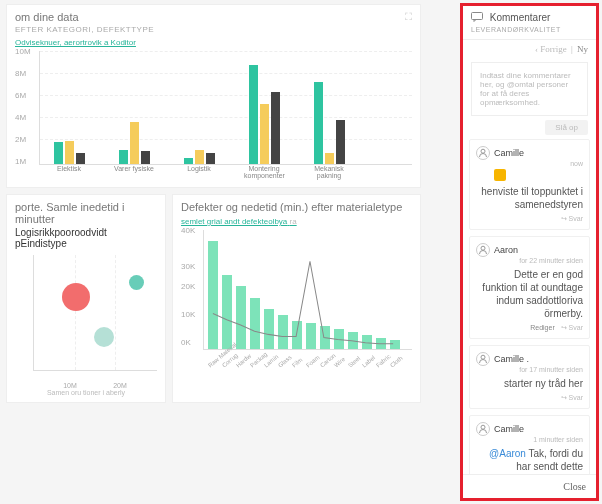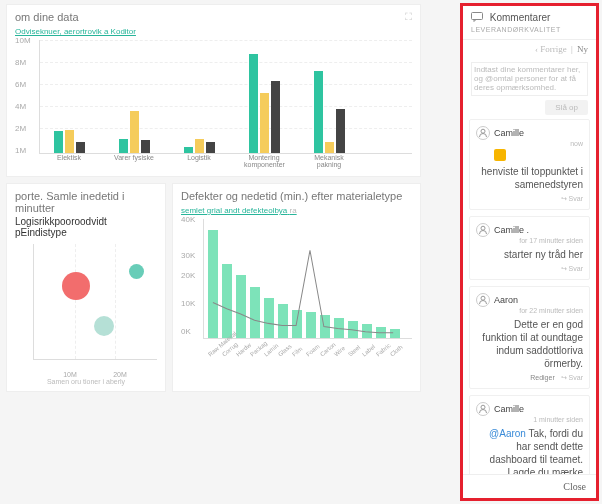--- a/index.html
+++ b/index.html
@@ -40,21 +40,21 @@
   .wm{position:absolute;bottom:40px;left:160px;font-size:14px;color:rgba(0,0,0,.15);pointer-events:none;}
   
   .cpane{position:absolute;right:3px;top:3px;bottom:3px;width:139px;background:#fff;border:3px solid #e5202e;display:flex;flex-direction:column;}
   .chead{padding:6px 8px;border-bottom:1px solid #eee;}
   .chead .t{font-size:10px;color:#555;}
   .chead .t .ic{display:inline-block;vertical-align:middle;margin-right:4px;}
   .chead .sub{font-size:7px;color:#aaa;letter-spacing:.5px;margin-top:2px;}
   .cnav{text-align:right;font-size:9px;color:#bbb;padding:4px 8px;font-family:Liberation Serif, serif;}
   .cnav span{margin-left:2px;}
   .cnav .ny{color:#888;}
-  .cinput{margin:4px 8px;border:1px solid #eee;padding:2px;font-size:8px;color:#bbb;min-height:34px;}
+  .cinput{margin:4px 8px;border:1px solid #eee;padding:8px;font-size:8px;color:#bbb;min-height:34px;}
   .cpost{text-align:right;padding:0 8px 4px;}
   .cpost .btn{display:inline-block;background:#f2f2f2;color:#bbb;font-size:8px;padding:3px 10px;border-radius:2px;}
   .clist{flex:1;overflow:hidden;padding:0 6px;text-align:right;}
   .cmt{border:1px solid #f0f0f0;border-radius:2px;padding:6px;margin-bottom:6px;}
   .cmt .u{display:flex;align-items:center;gap:4px;}
   .avatar{width:14px;height:14px;border:1px solid #ccc;border-radius:50%;display:flex;align-items:center;justify-content:center;}
   .uname{font-size:9px;color:#444;}
   .utime{font-size:7px;color:#bbb;margin-left:18px;}
   .cbody{font-size:10px;color:#555;margin:4px 0 2px 4px;line-height:1.3;}
   .cbody .mention{color:#3a8bd8;}
@@ -67,20 +67,21 @@
 </style>
 </head>
 <body>
 
 <div class="page">
   <div class="dashboard">
 
     <div class="tile">
       <span class="maximize">⛶</span>
       <div class="tile-title">om dine data</div>
+      <div class="tile-sub">EFTER KATEGORI, DEFEKTTYPE</div>
       <div class="legend">Odviseknuer, aerortrovik a Koditor</div>
       <div class="chart1">
         <div class="yaxis">
           <span style="top:-4px">10M</span>
           <span style="top:18px">8M</span>
           <span style="top:40px">6M</span>
           <span style="top:62px">4M</span>
           <span style="top:84px">2M</span>
           <span style="top:106px">1M</span>
         </div>
@@ -239,50 +240,50 @@
       </div>
 
       <div class="cmt">
         <div class="u">
           <span class="avatar">
               <svg width="10" height="10" viewBox="0 0 10 10">
                 <circle cx="5" cy="3.2" r="2" fill="none" stroke="#999"></circle>
                 <path d="M1.5 9 A3.5 3.5 0 0 1 8.5 9" fill="none" stroke="#999"></path>
               </svg>
             </span>
+          <span class="uname">Aaron</span>
+        </div>
+        <div class="utime">for 22 minutter siden</div>
+        <div class="cbody">Dette er en god funktion til at oundtage indum saddottloriva örmerby.</div>
+        <div class="cactions"><span class="edit">Rediger</span><span class="reply-ic">↩</span><span>Svar</span></div>
+      </div>
+
+      <div class="cmt">
+        <div class="u">
+          <span class="avatar">
+              <svg width="10" height="10" viewBox="0 0 10 10">
+                <circle cx="5" cy="3.2" r="2" fill="none" stroke="#999"></circle>
+                <path d="M1.5 9 A3.5 3.5 0 0 1 8.5 9" fill="none" stroke="#999"></path>
+              </svg>
+            </span>
           <span class="uname">Camille .</span>
         </div>
         <div class="utime">for 17 minutter siden</div>
         <div class="cbody">starter ny tråd her</div>
         <div class="cactions"><span class="reply-ic">↩</span><span>Svar</span></div>
       </div>
 
       <div class="cmt">
         <div class="u">
           <span class="avatar">
               <svg width="10" height="10" viewBox="0 0 10 10">
                 <circle cx="5" cy="3.2" r="2" fill="none" stroke="#999"></circle>
                 <path d="M1.5 9 A3.5 3.5 0 0 1 8.5 9" fill="none" stroke="#999"></path>
               </svg>
             </span>
-          <span class="uname">Aaron</span>
-        </div>
-        <div class="utime">for 22 minutter siden</div>
-        <div class="cbody">Dette er en god funktion til at oundtage indum saddottloriva örmerby.</div>
-        <div class="cactions"><span class="edit">Rediger</span><span class="reply-ic">↩</span><span>Svar</span></div>
-      </div>
-
-      <div class="cmt">
-        <div class="u">
-          <span class="avatar">
-              <svg width="10" height="10" viewBox="0 0 10 10">
-                <circle cx="5" cy="3.2" r="2" fill="none" stroke="#999"></circle>
-                <path d="M1.5 9 A3.5 3.5 0 0 1 8.5 9" fill="none" stroke="#999"></path>
-              </svg>
-            </span>
           <span class="uname">Camille</span>
         </div>
         <div class="utime">1 minutter siden</div>
         <div class="cbody"><span class="mention">@Aaron</span><span> Tak, fordi du har sendt dette dashboard til teamet. Lagde du mærke indvirkningen fra Logistik?</span></div>
       </div>
     </div>
 
     <div class="cfoot"><span class="close">Close</span></div>
   </div>
 </div>

